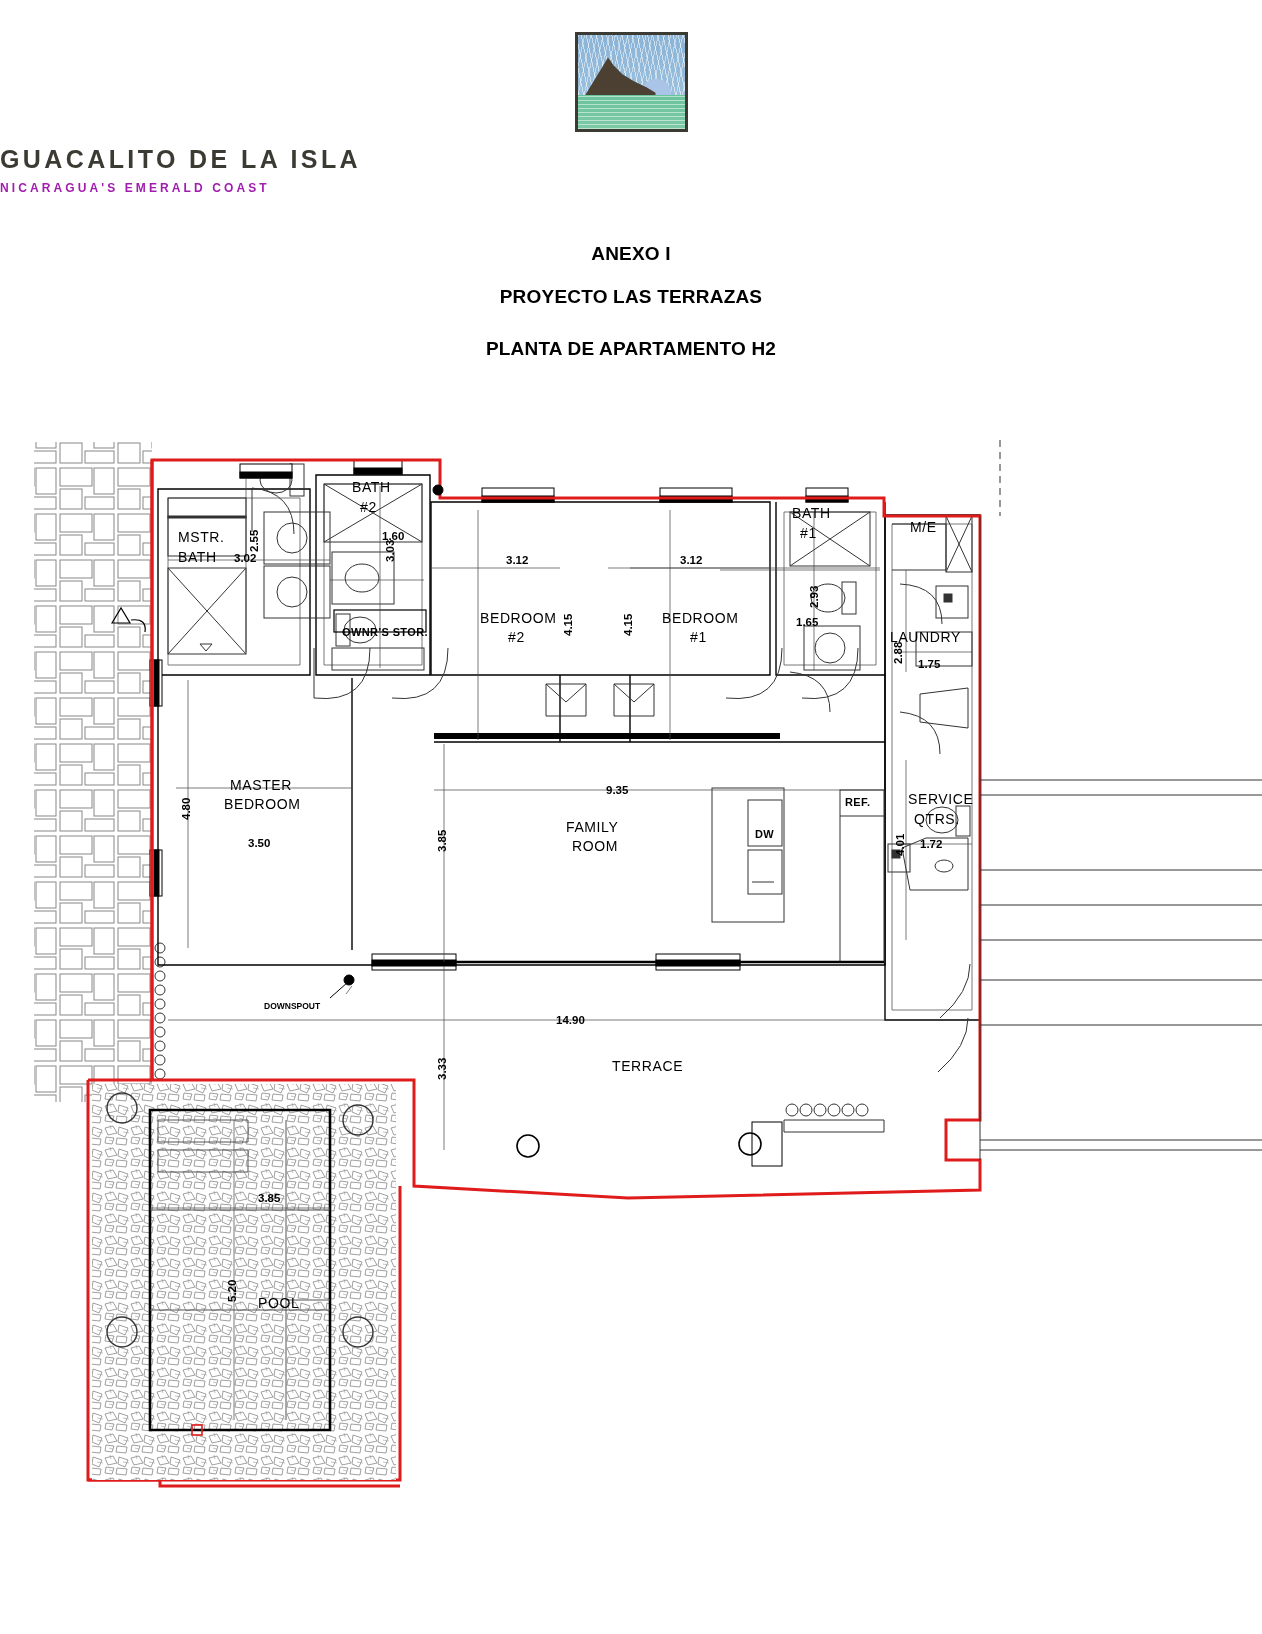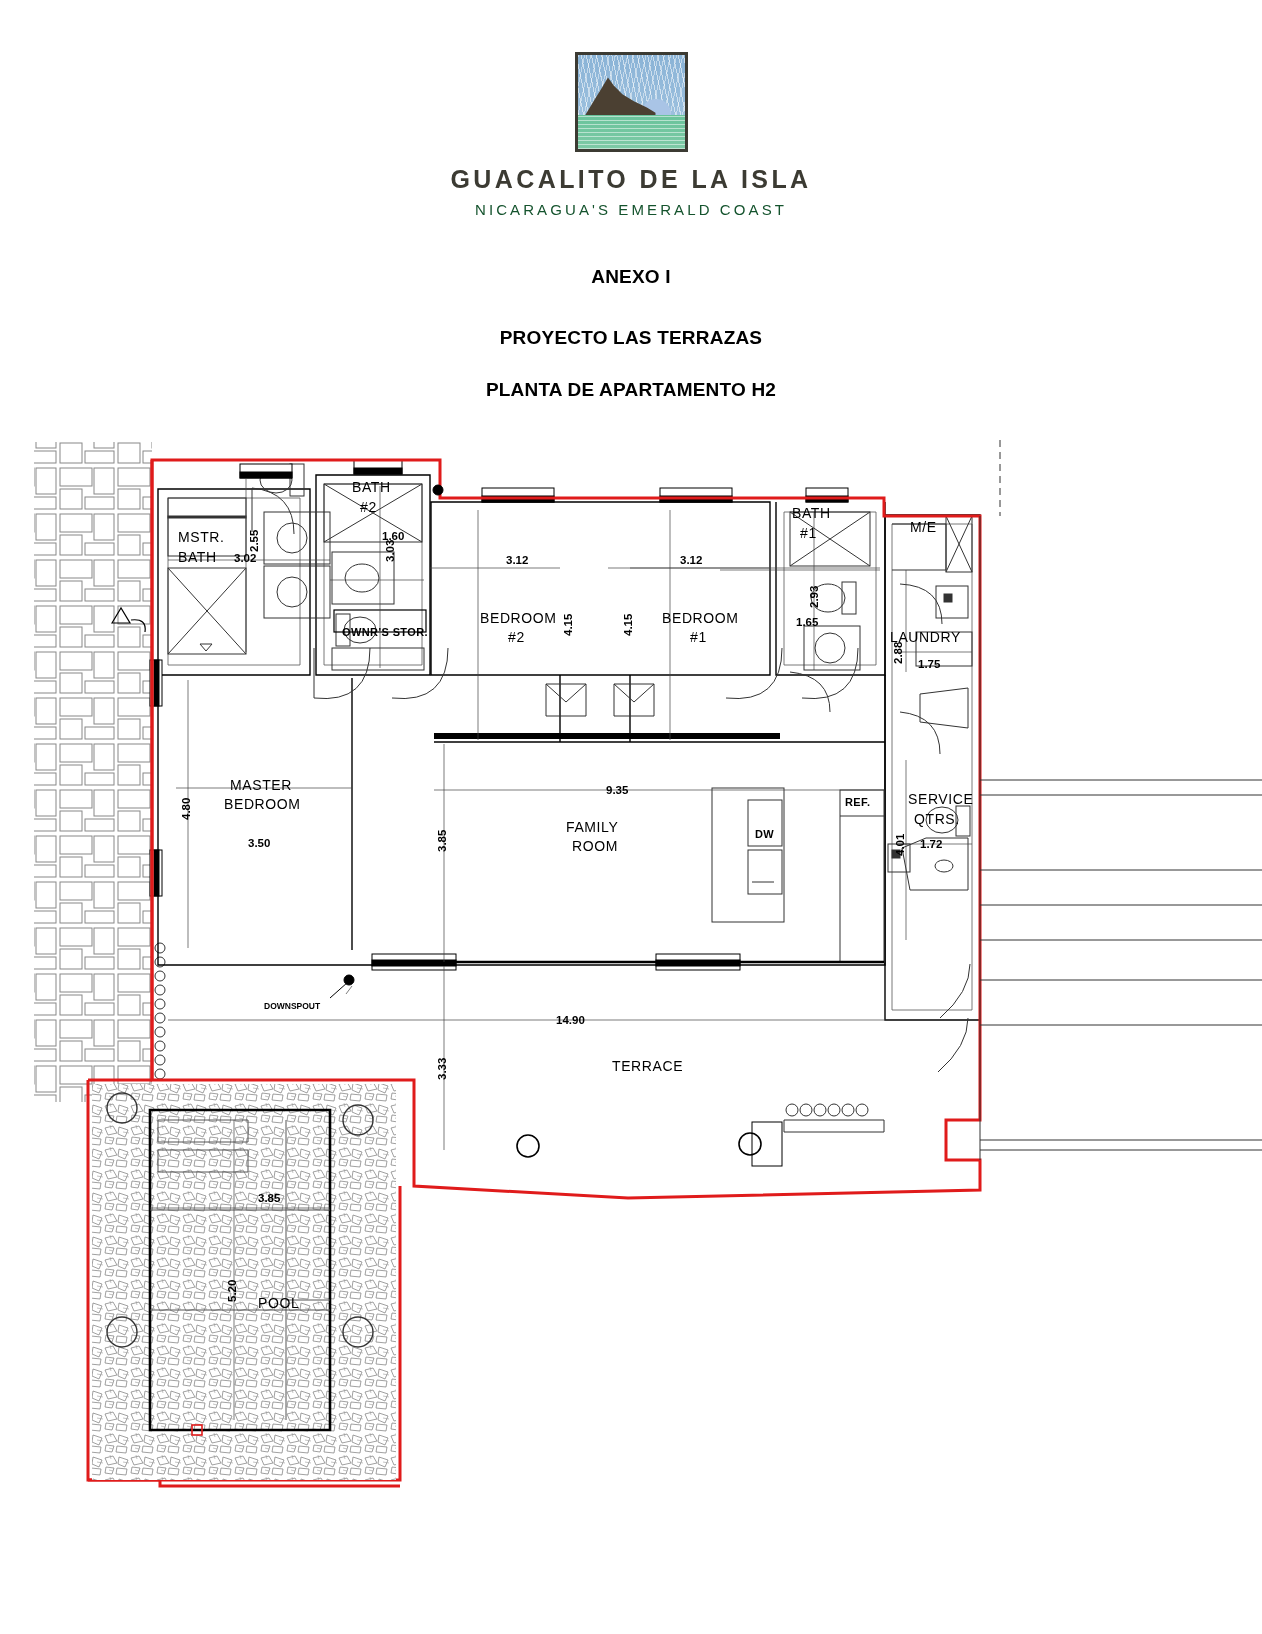--- a/index.html
+++ b/index.html
@@ -1,38 +1,38 @@
 <!DOCTYPE html>
 <html><head>
 <meta charset="utf-8">
 <style>
   html,body{margin:0;padding:0;background:#fff;}
   body{width:1262px;height:1634px;position:relative;font-family:"Liberation Sans",sans-serif;color:#000;}
 
   
   #header{position:absolute;left:0;top:0;width:1262px;}
-  #logo-block{width:1262px;text-align:center;padding-top:52px;}
+  #logo-block{width:1262px;text-align:left;padding-top:32px;}
   #logo-mark{width:113px;height:100px;margin:0 auto;border:3px solid #3c3b33;box-sizing:border-box;position:relative;overflow:hidden;background:#8fb8d8;}
   .sky{position:absolute;left:0;top:0;width:100%;height:64%;
        background:
          repeating-linear-gradient(78deg, rgba(255,255,255,.55) 0 1px, rgba(255,255,255,0) 1px 5px),
          repeating-linear-gradient(102deg, rgba(255,255,255,.45) 0 1px, rgba(255,255,255,0) 1px 6px),
          linear-gradient(#8ab3d6,#9cc0de);}
   .sun{position:absolute;right:14px;top:44px;width:30px;height:30px;border-radius:50%;background:#a9c4e6;}
   .hill{position:absolute;left:6px;bottom:33%;width:72px;height:44px;background:#4b4032;
         clip-path:polygon(0% 100%,14% 62%,26% 30%,34% 8%,42% 26%,54% 46%,70% 62%,88% 76%,100% 88%,100% 100%);}
   .sea{position:absolute;left:0;bottom:0;width:100%;height:36%;
        background:
          repeating-linear-gradient(0deg, rgba(255,255,255,.5) 0 1px, rgba(255,255,255,0) 1px 4px),
          linear-gradient(#69c39b,#7ecaa6);}
   #logo-name{font-size:25px;font-weight:bold;letter-spacing:3.4px;color:#3c3b33;margin-top:13px;}
-  #logo-tag{font-size:15px;font-weight:normal;letter-spacing:3.1px;color:#14532d;margin-top:7px;}
+  #logo-tag{font-size:12px;font-weight:bold;letter-spacing:3.1px;color:#a21caf;margin-top:7px;}
   .doc-title{width:1262px;text-align:center;font-weight:bold;font-size:19px;letter-spacing:.2px;}
   #t1{margin-top:48px;}
-  #t2{margin-top:39px;}
+  #t2{margin-top:21px;}
   #t3{margin-top:30px;}
 
   
   #plan{position:absolute;left:0;top:420px;width:1262px;height:1214px;}
   #plan svg{display:block;}
   .lbl{font-family:"Liberation Sans",sans-serif;fill:#000;}
   .rm{font-size:14px;letter-spacing:.6px;}
   .rm-sm{font-size:11px;font-weight:bold;letter-spacing:.4px;}
   .dim{font-size:11.5px;font-weight:bold;}
   .tiny{font-size:8.5px;font-weight:bold;}

